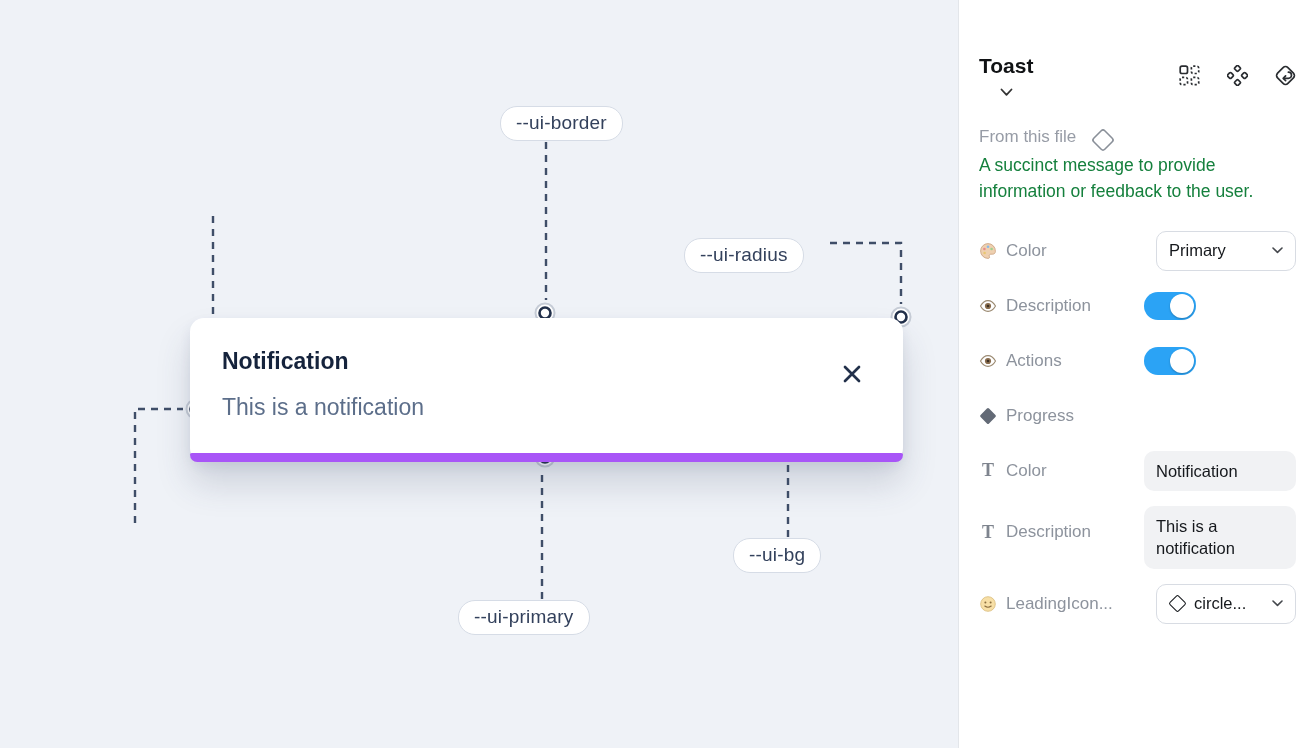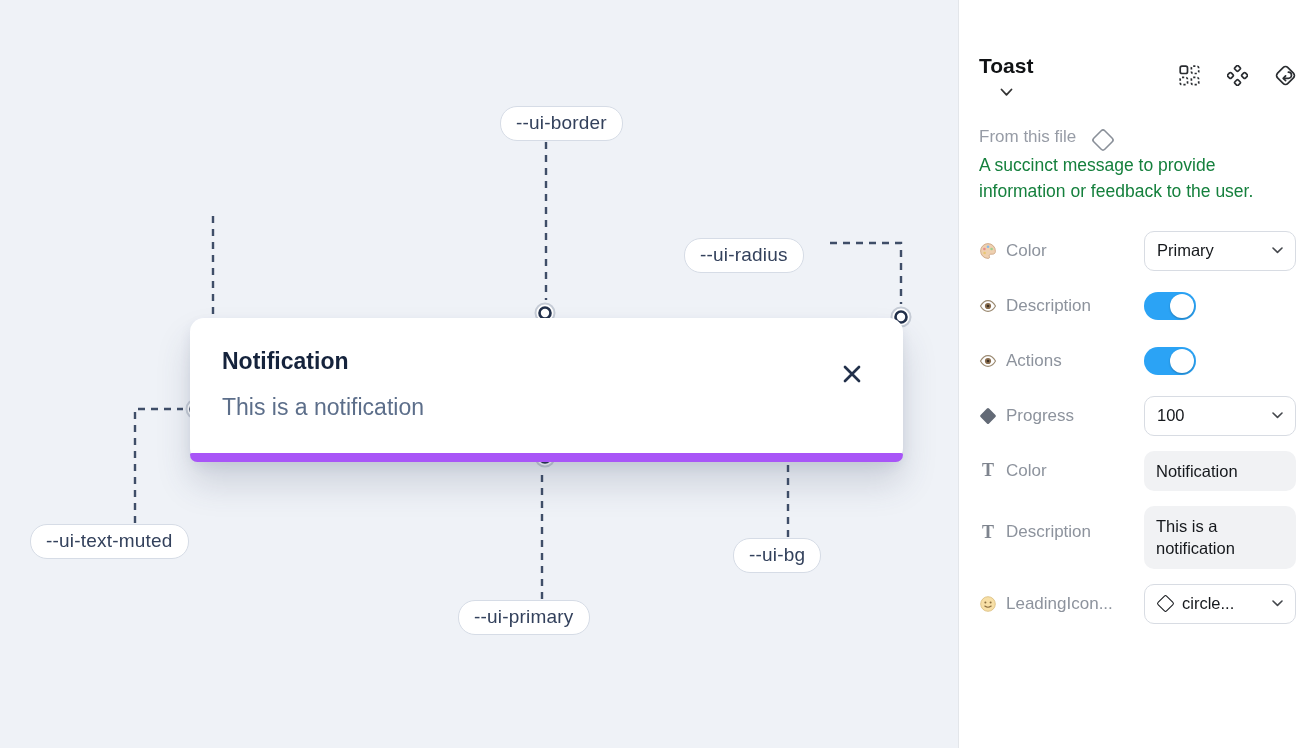--- a/index.html
+++ b/index.html
@@ -42,21 +42,21 @@
 
   .props { margin-top:26px; }
   .prop-row { display:flex; align-items:center; justify-content:space-between; margin-bottom:15px; min-height:40px; }
   .prop-label { display:flex; align-items:center; gap:9px; font-size:17px; color:#8d939d; }
   .picon { width:18px; height:18px; flex:none; display:flex; align-items:center; justify-content:center; }
   .diamond-filled { width:12px; height:12px; background:#636a76; border-radius:1.5px; transform:rotate(45deg); }
   .t-glyph { font-family:"Liberation Serif", serif; font-size:18px; font-weight:700; color:#7e848e; }
 
   .ctrl { width:152px; flex:none; }
   .dropdown {
-    display:flex; align-items:center; width:152px; height:40px;
+    display:flex; align-items:center; width:140px; height:40px;
     background:#fff; border:1px solid #d8dce3; border-radius:10px;
     padding:0 12px; cursor:pointer; gap:8px;
   }
   .dropdown-value { flex:1; font-size:16.5px; font-weight:500; color:#15181c; white-space:nowrap; overflow:hidden; text-overflow:ellipsis; }
   .chev { flex:none; }
 
   .toggle { position:relative; width:52px; height:28px; border-radius:14px; background:#2ba3f5; cursor:pointer; border:none; }
   .toggle-knob { position:absolute; top:2px; right:2px; width:24px; height:24px; border-radius:50%; background:#fff; box-shadow:0 1px 2px rgba(0,0,0,.25); }
 
   .textfield {
@@ -95,21 +95,20 @@
         <circle cx="196" cy="409" r="5.5" fill="#ffffff" stroke="#22304a" stroke-width="2.6"></circle>
         <circle cx="545" cy="457" r="9.5" fill="#ffffff" stroke="#c6ccd6" stroke-width="2"></circle>
         <circle cx="545" cy="457" r="5.5" fill="#ffffff" stroke="#22304a" stroke-width="2.6"></circle>
         <circle cx="788" cy="413" r="9.5" fill="#ffffff" stroke="#c6ccd6" stroke-width="2"></circle>
         <circle cx="788" cy="413" r="5.5" fill="#ffffff" stroke="#22304a" stroke-width="2.6"></circle>
       </g>
     </svg>
 
     <span class="pill" style="left:500px; top:106px;">--ui-border</span>
     <span class="pill" style="left:684px; top:226px;margin-top:12px;">--ui-radius</span>
-    <span class="pill" style="left:30px; top:524px;">--ui-text-muted</span>
     <span class="pill" style="left:458px; top:600px;">--ui-primary</span>
     <span class="pill" style="left:733px; top:538px;">--ui-bg</span>
 
     <div class="toast">
       <div class="toast-title">Notification</div>
       <div class="toast-desc">This is a notification</div>
       <button class="toast-close" aria-label="close">
         <svg width="24" height="24" viewBox="0 0 24 24">
             <path d="M5 5 L19 19 M19 5 L5 19" stroke="#22304a" stroke-width="2.7" stroke-linecap="round"></path>
           </svg>
@@ -221,26 +220,20 @@
         </div>
       </div>
 
       <div class="prop-row">
         <div class="prop-label">
           <span class="picon">
               <span class="diamond-filled"></span>
             </span>
           <span>Progress</span>
         </div>
-        <div class="ctrl dropdown">
-          <span class="dropdown-value">100</span>
-          <svg class="chev" width="11" height="7" viewBox="0 0 11 7">
-              <path d="M1 1 L5.5 5.4 L10 1" fill="none" stroke="#45484d" stroke-width="1.6" stroke-linecap="round" stroke-linejoin="round"></path>
-            </svg>
-        </div>
       </div>
 
       <div class="prop-row">
         <div class="prop-label">
           <span class="picon">
               <span class="t-glyph">T</span>
             </span>
           <span>Color</span>
         </div>
         <div class="ctrl textfield">Notification</div>

